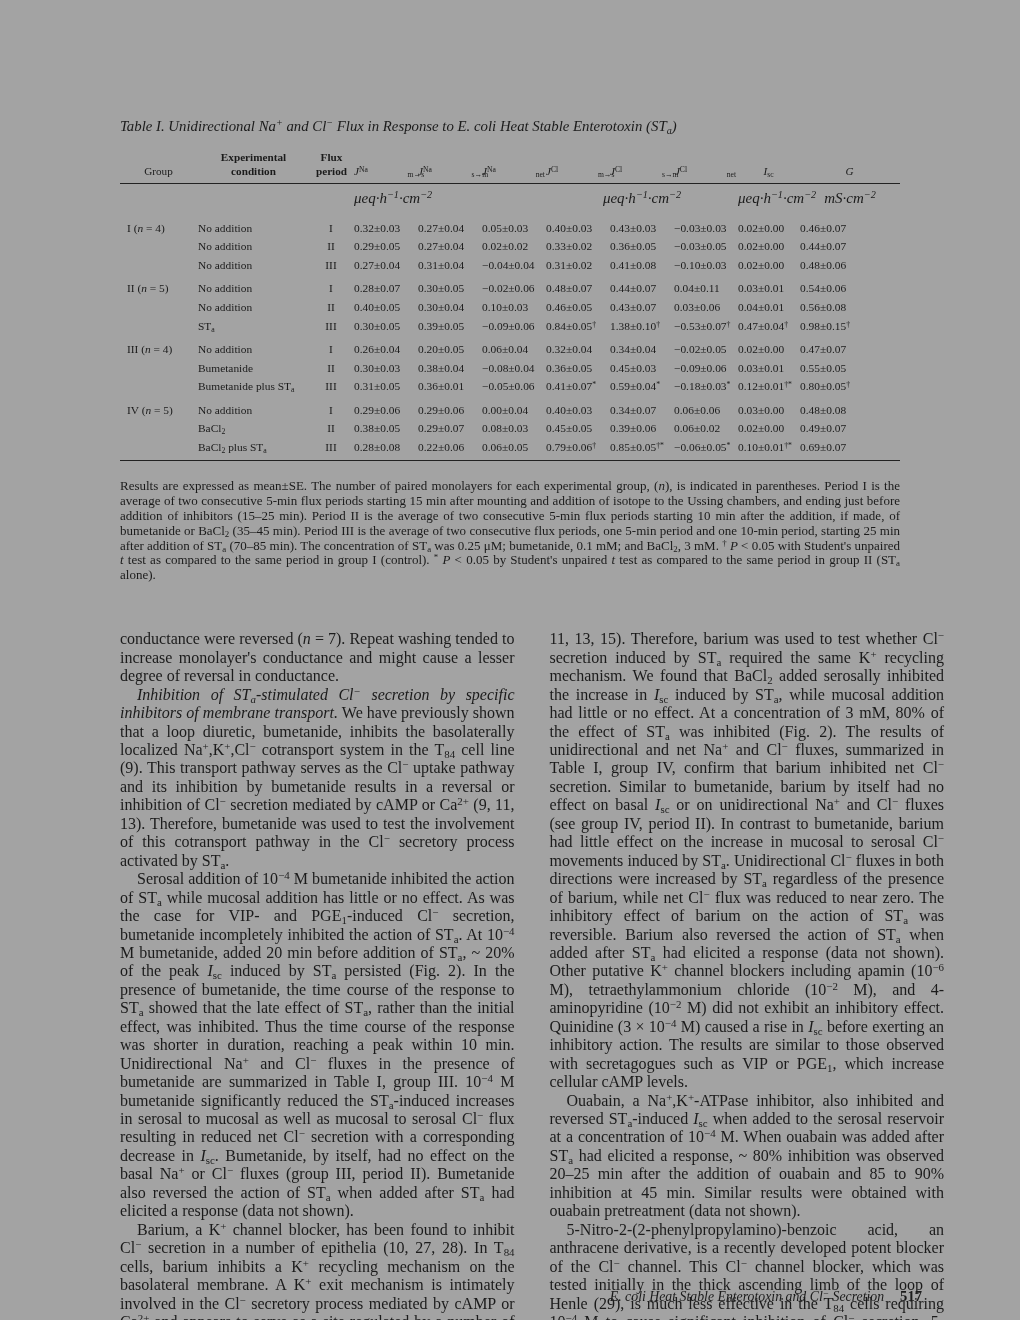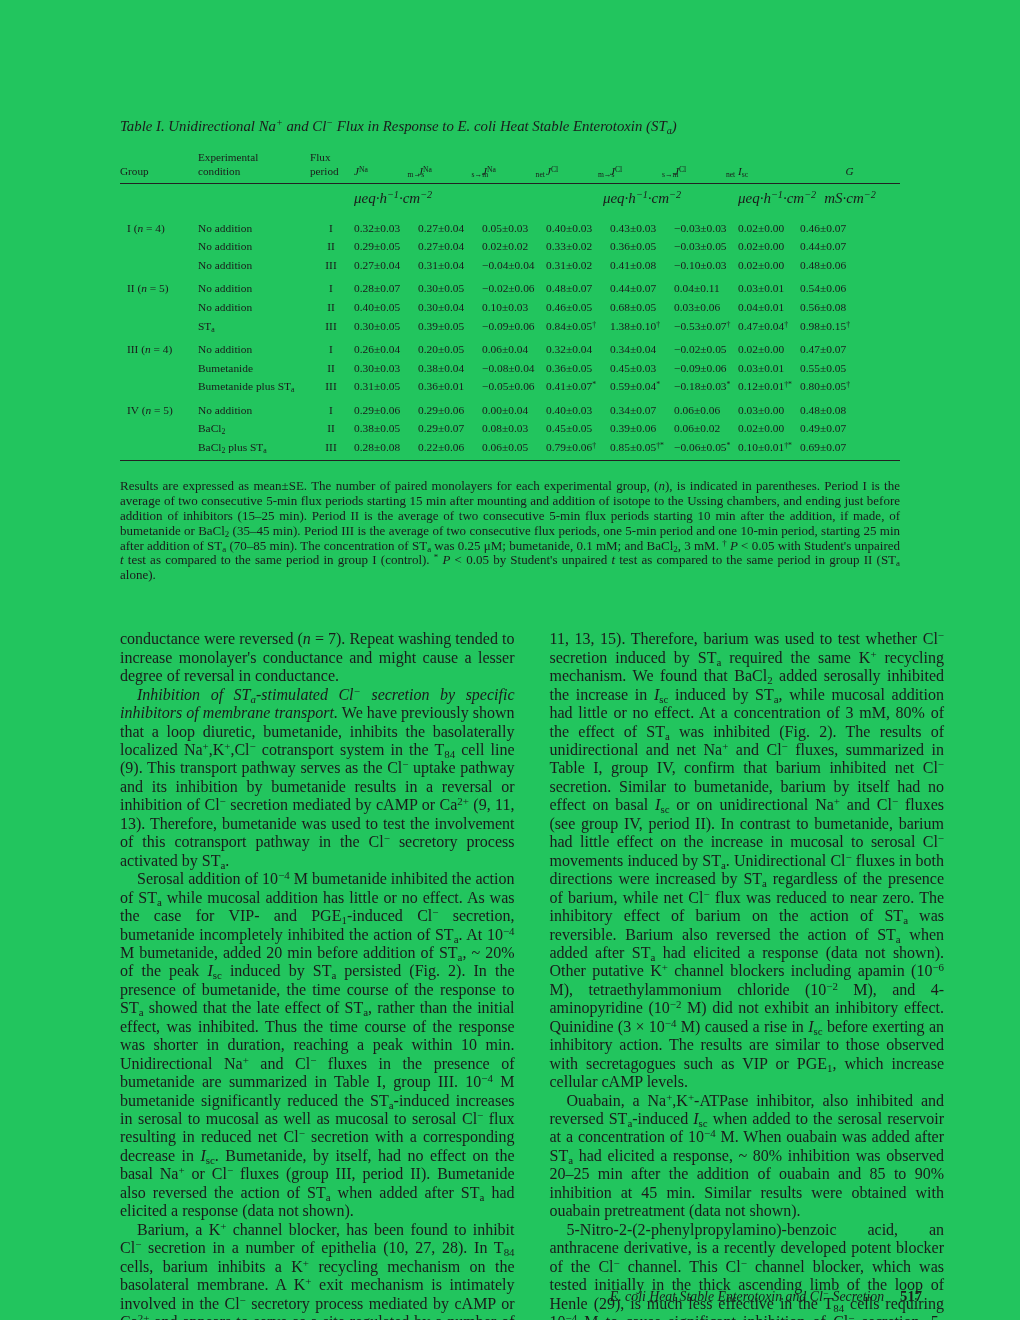--- a/index.html
+++ b/index.html
@@ -8,21 +8,21 @@
     width: 1020px; height: 1320px;
     font-family: "Liberation Serif", serif;
     color: #1b1b1b;
     -webkit-font-smoothing: antialiased;
   }
   .page {
     position: relative;
     width: 1020px; height: 1320px;
     padding: 118px 76px 0 120px;
     overflow: hidden;
-    background: #22c55e;
+    background: #a3a3a3;
   }
   sup, sub { font-size: 0.68em; line-height: 0; }
   sup { vertical-align: 0.45em; }
   sub { vertical-align: -0.28em; }
 
   .table-title {
     font-style: italic;
     font-size: 14.8px;
     margin-bottom: 16px;
     width: 780px;
@@ -30,28 +30,28 @@
 
   table.flux {
     width: 780px;
     border-collapse: collapse;
     table-layout: fixed;
     font-size: 11.4px;
     line-height: 1.22;
   }
   .flux th {
     font-weight: normal;
-    text-align: left;
+    text-align: center;
     vertical-align: bottom;
     padding: 0 1px 5px 0;
     border-bottom: 1px solid #222;
     font-size: 11.2px;
   }
   .flux thead sup + sub { margin-left: -0.95em; padding-left: 47px; }
-  .flux th.h-cond, .flux th.h-period { text-align: left; }
+  .flux th.h-cond, .flux th.h-period { text-align: center; font-weight: bold; }
   .flux th.h-g { text-align: center; }
   .flux tr.units td {
     font-style: italic;
     font-size: 15px;
     padding: 5px 0 7px 0;
   }
   .flux td.u-na, .flux td.u-isc { text-align: left; }
   .flux td.u-cl { text-align: center; }
   .flux td.u-g { text-align: center; }
   .flux tbody td {
@@ -192,21 +192,21 @@
           <td class="c-num">0.54±0.06</td>
         </tr>
         <tr class="">
           <td class="c-group"></td>
           <td class="c-cond">No addition</td>
           <td class="c-period">II</td>
           <td class="c-num">0.40±0.05</td>
           <td class="c-num">0.30±0.04</td>
           <td class="c-num">0.10±0.03</td>
           <td class="c-num">0.46±0.05</td>
-          <td class="c-num">0.68±0.05</td>
+          <td class="c-num">0.43±0.07</td>
           <td class="c-num">0.03±0.06</td>
           <td class="c-num">0.04±0.01</td>
           <td class="c-num">0.56±0.08</td>
         </tr>
         <tr class="">
           <td class="c-group"></td>
           <td class="c-cond">ST<sub>a</sub></td>
           <td class="c-period">III</td>
           <td class="c-num">0.30±0.05</td>
           <td class="c-num">0.39±0.05</td>

